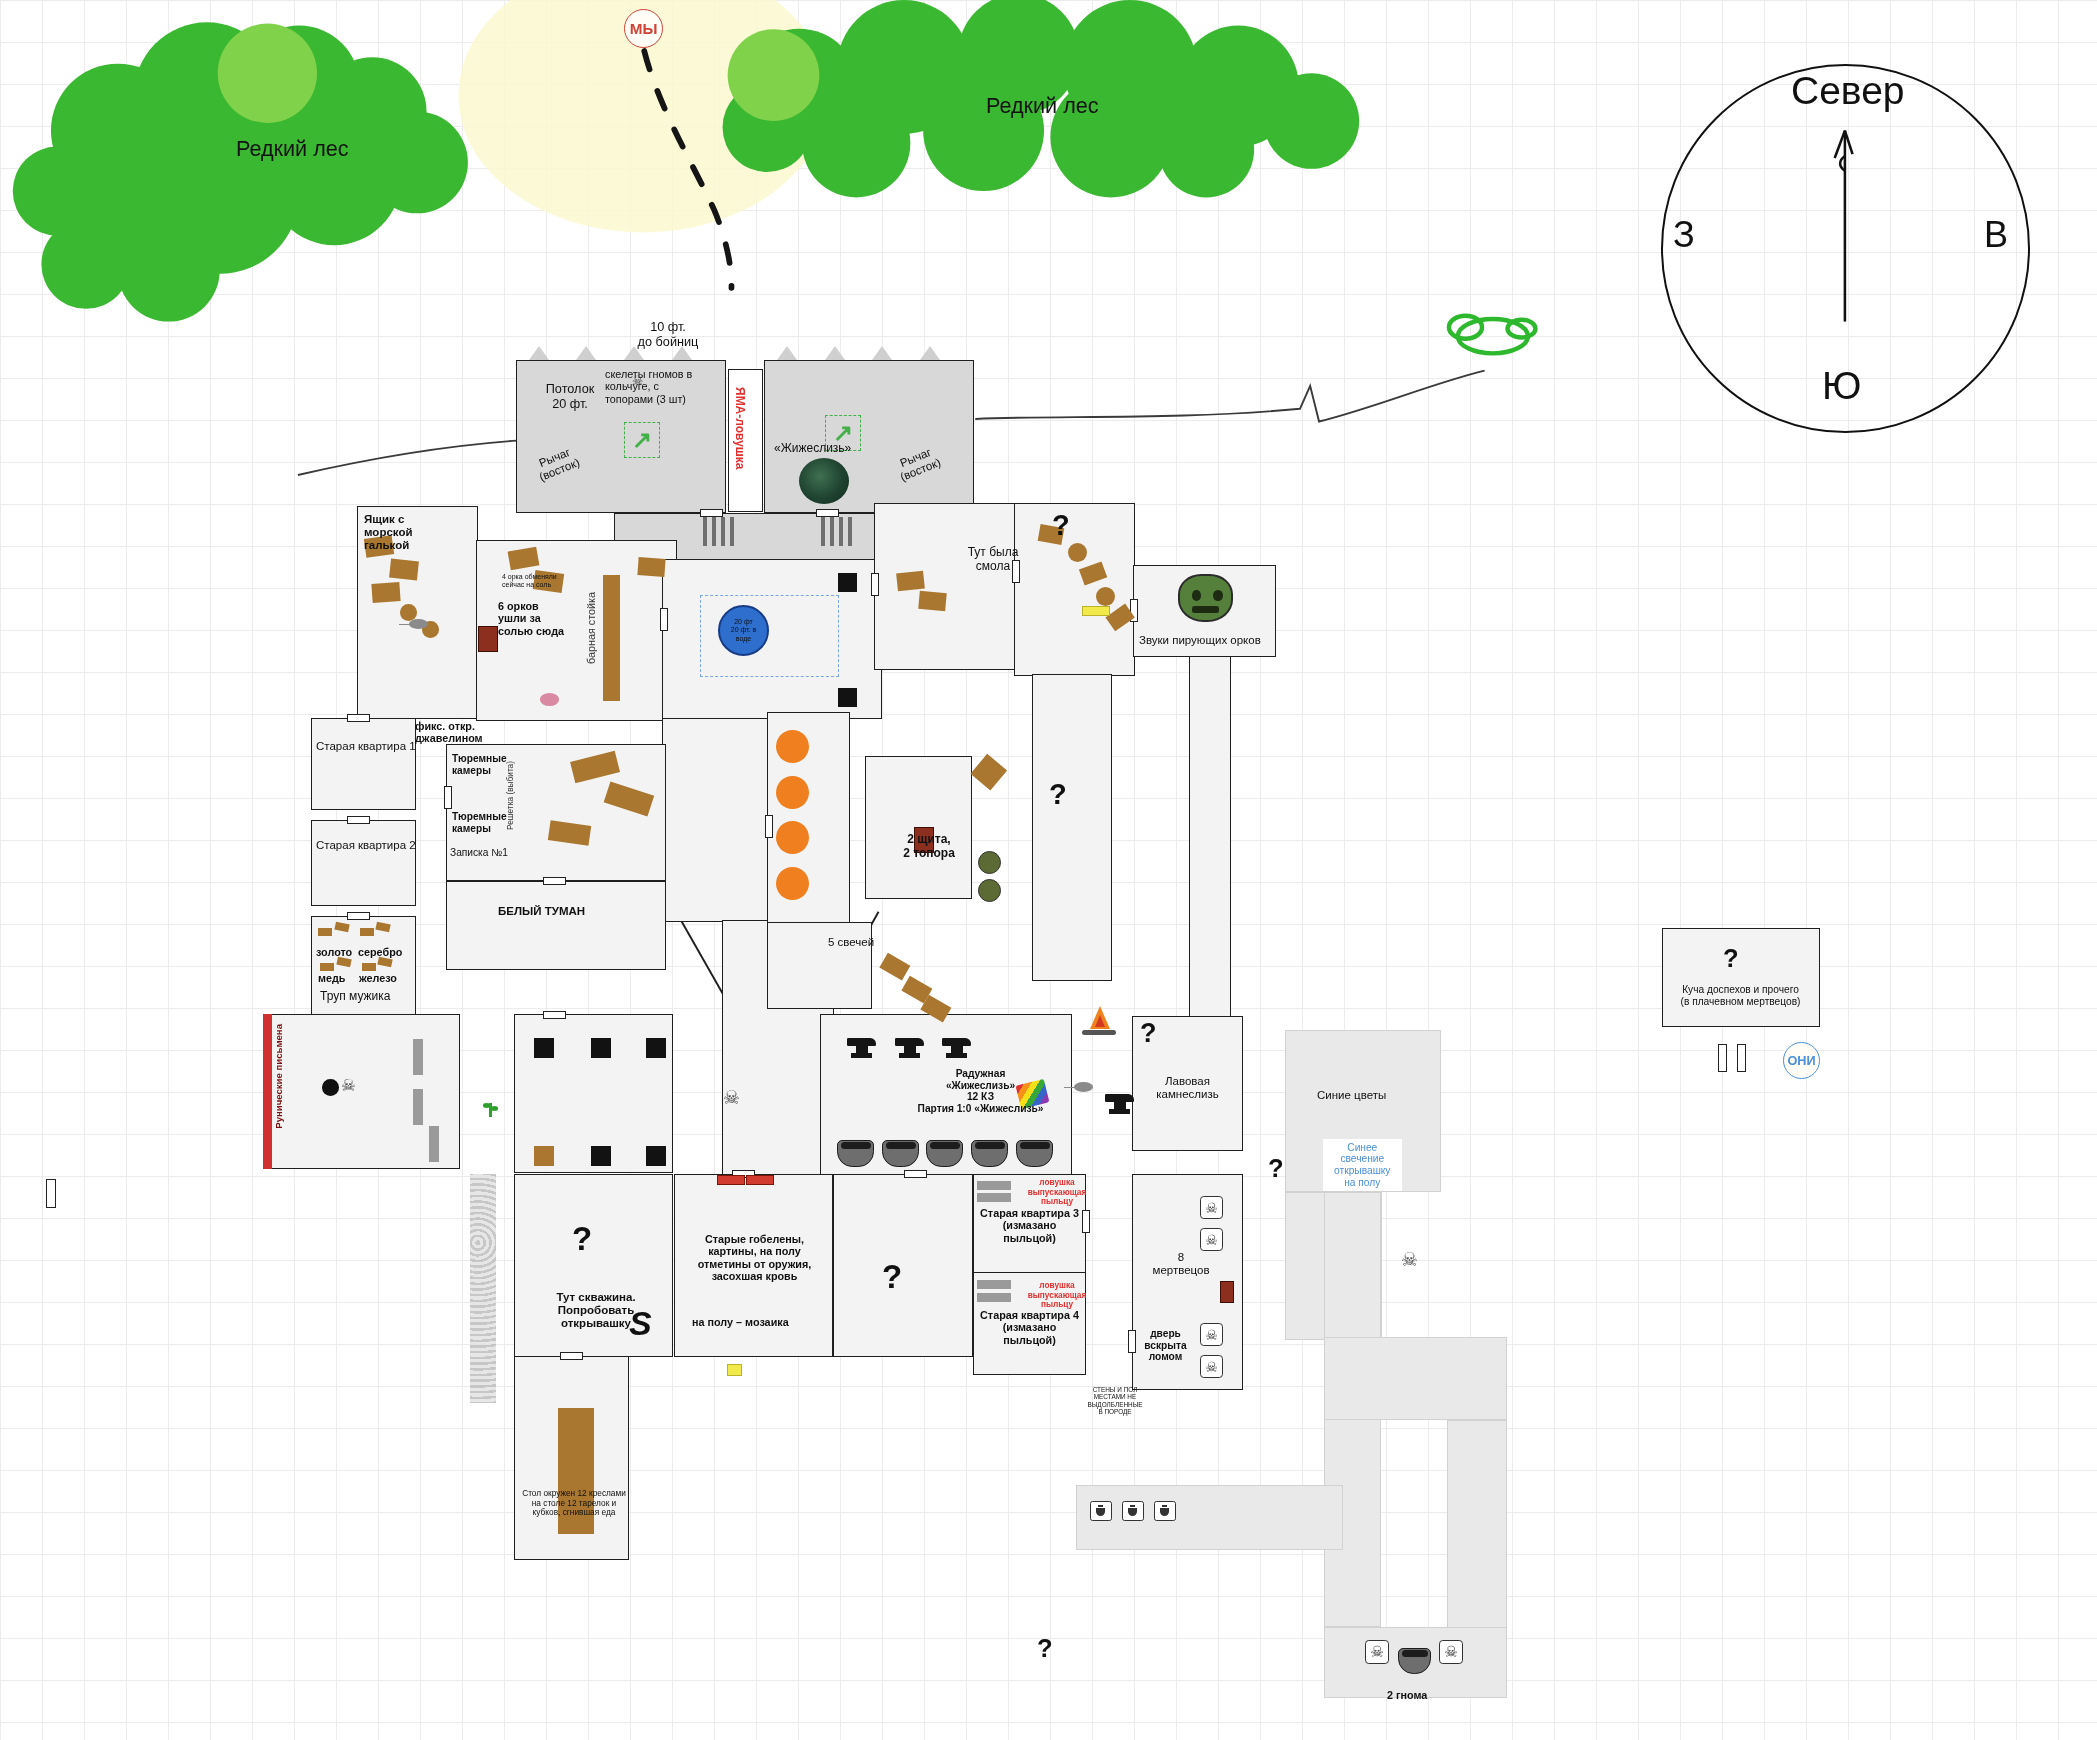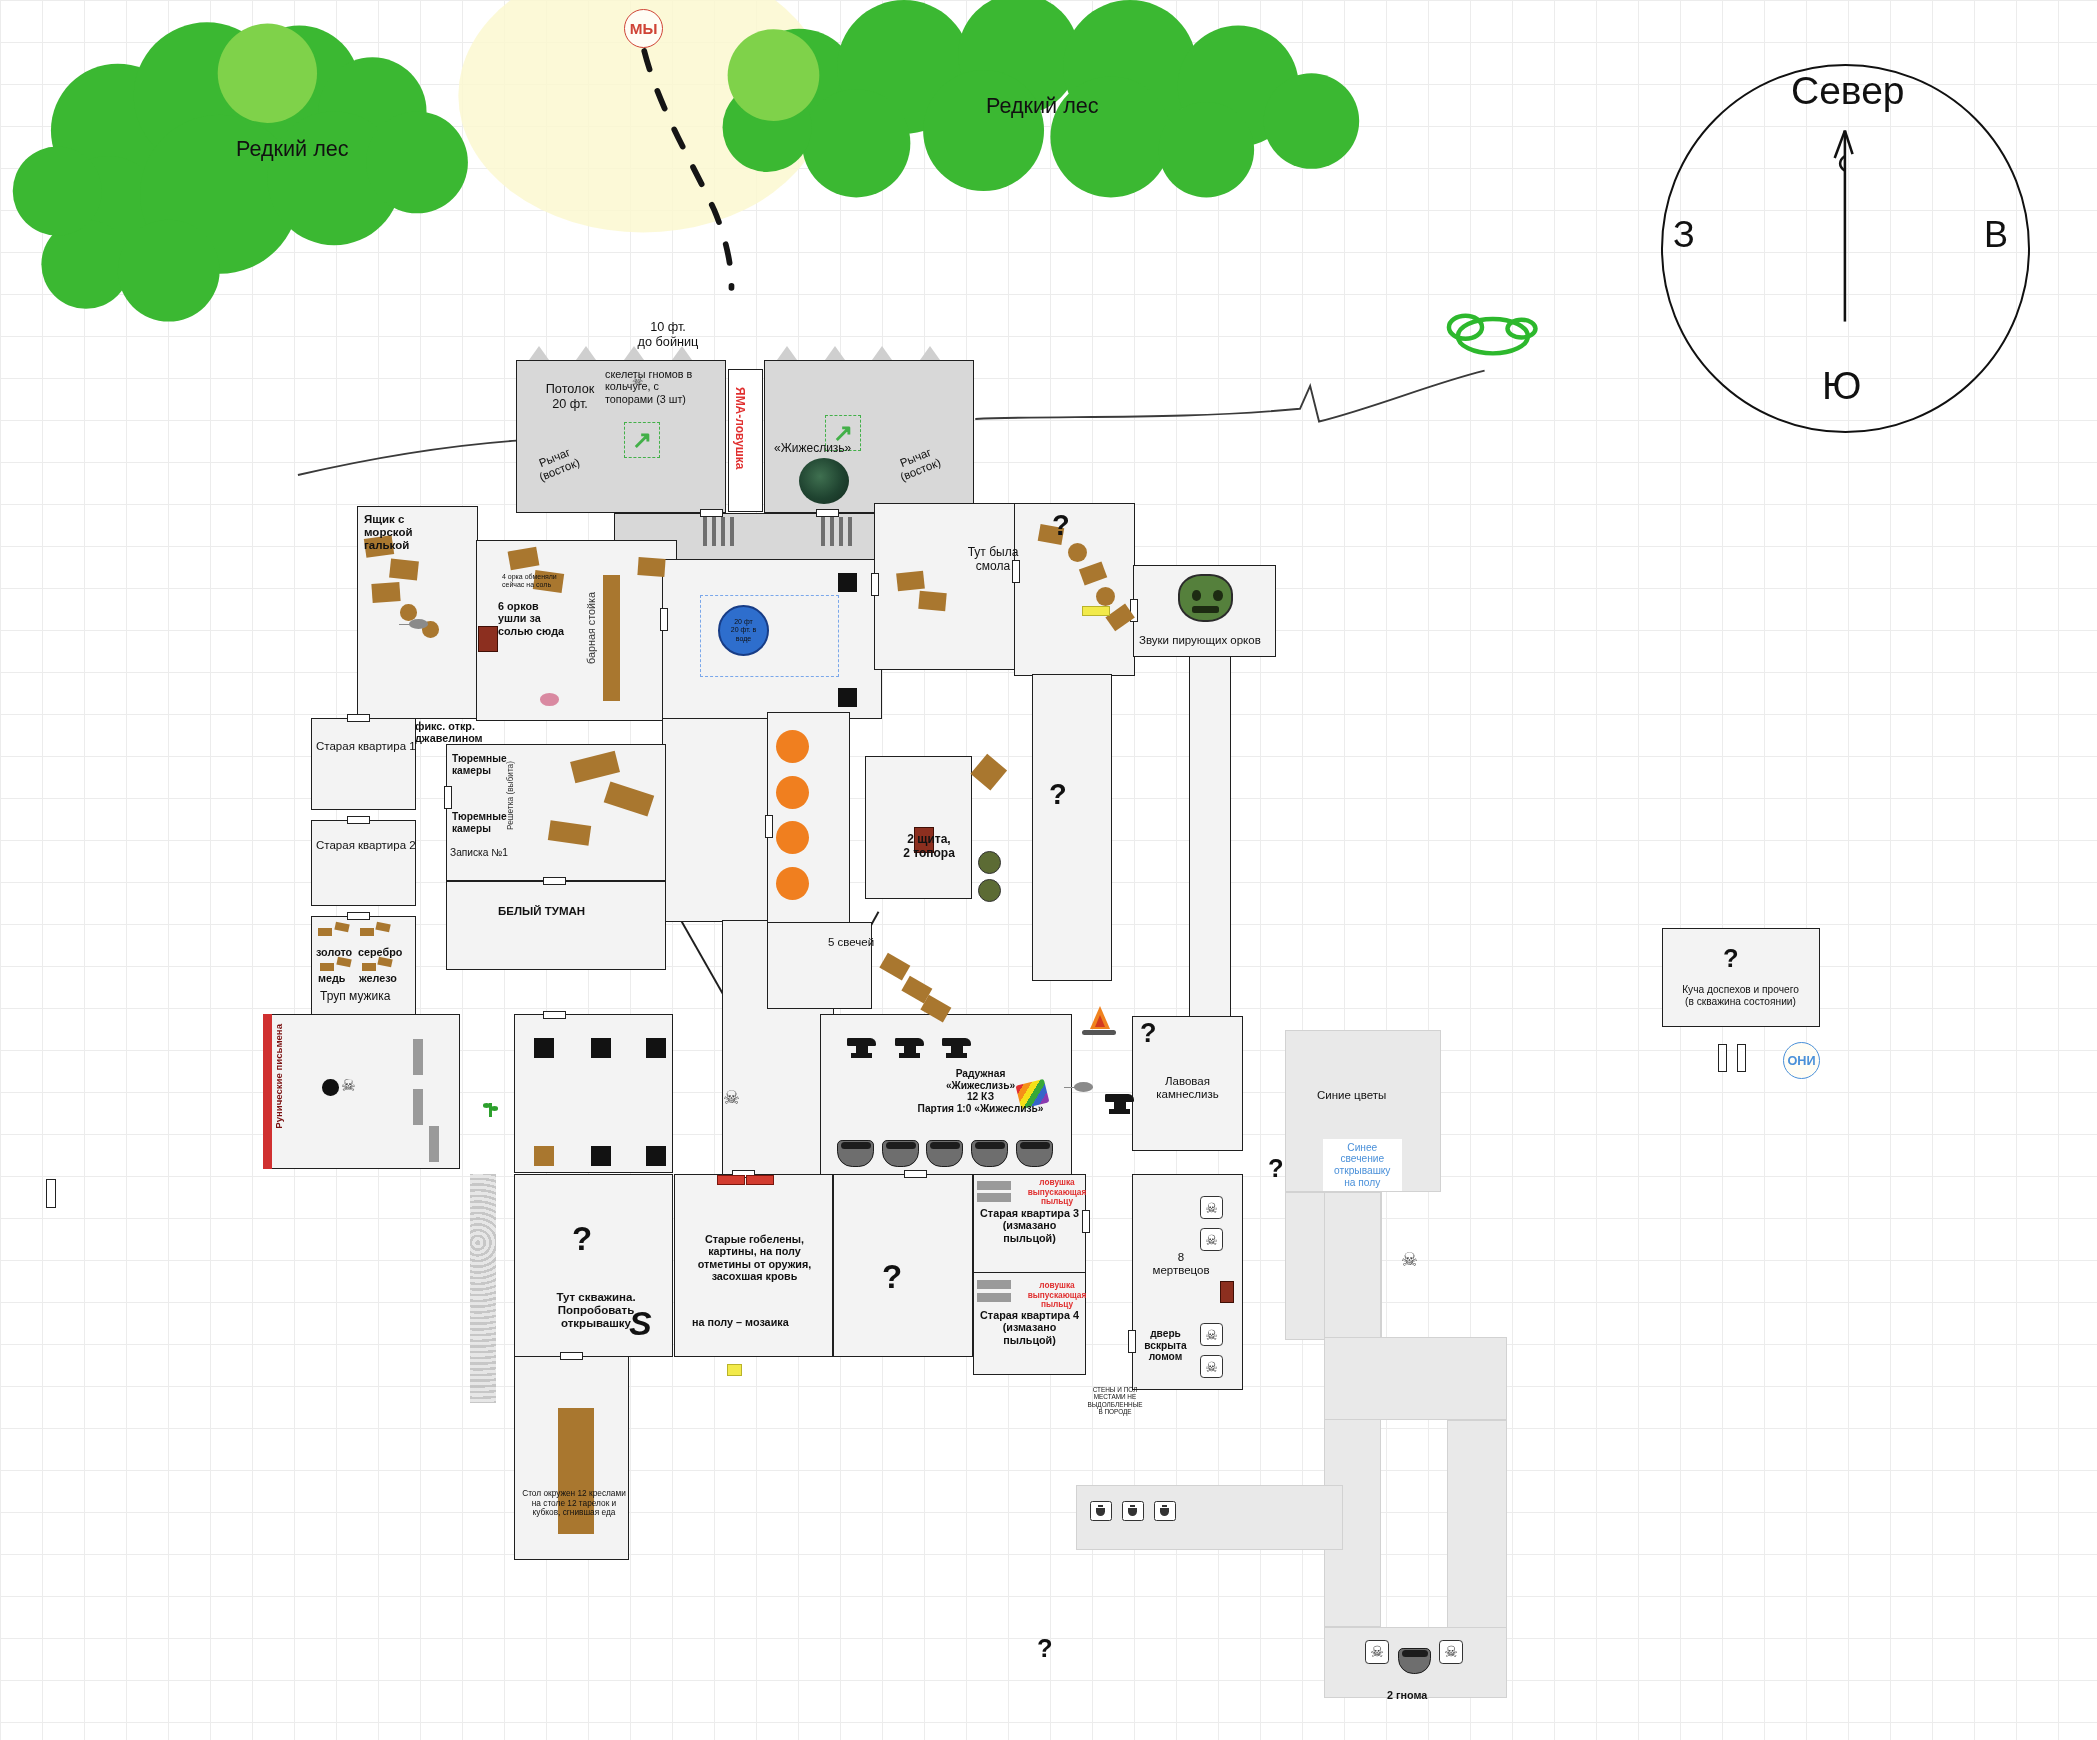--- a/index.html
+++ b/index.html
@@ -440,21 +440,21 @@
 открывашку</div>
   <div class="lbl b c" style="left:683px;top:1233px;width:143px;font-size:10.8px;">Старые гобелены,
 картины, на полу
 отметины от оружия,
 засохшая кровь</div>
   <div class="lbl b" style="left:692px;top:1316px;font-size:10.8px;">на полу – мозаика</div>
   <div class="lbl c" style="left:512px;top:1489px;width:124px;font-size:8.3px;">Стол окружен 12 креслами
 на столе 12 тарелок и
 кубков, сгнившая еда</div>
   <div class="lbl c" style="left:1672px;top:984px;width:137px;font-size:10.2px;">Куча доспехов и прочего
-(в скважина состоянии)</div>
+(в плачевном мертвецов)</div>
   <div class="lbl b" style="left:1387px;top:1689px;font-size:10.8px;">2 гнома</div>
   <div class="lbl b" style="left:629px;top:1304px;font-size:34px;font-style:italic;">S</div>
 
   <div class="q" style="left:1052px;top:509px;font-size:29px;">?</div>
   <div class="q" style="left:1049px;top:778px;font-size:29px;">?</div>
   <div class="q" style="left:1140px;top:1018px;font-size:27px;">?</div>
   <div class="q" style="left:572px;top:1220px;font-size:33px;">?</div>
   <div class="q" style="left:882px;top:1258px;font-size:33px;">?</div>
   <div class="q" style="left:1268px;top:1154px;font-size:25.5px;">?</div>
   <div class="q" style="left:1037px;top:1634px;font-size:25.5px;">?</div>

